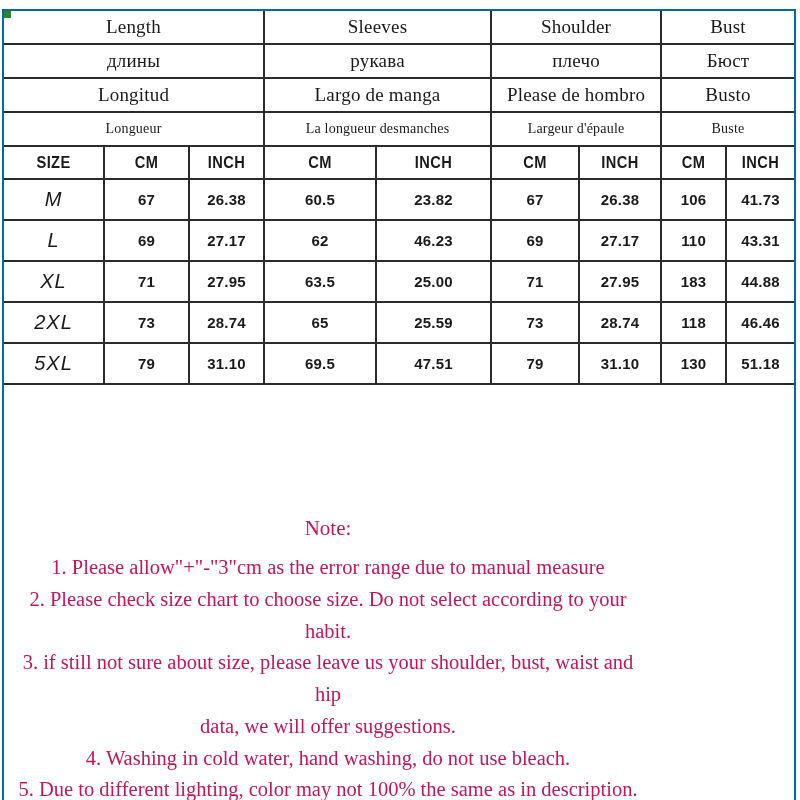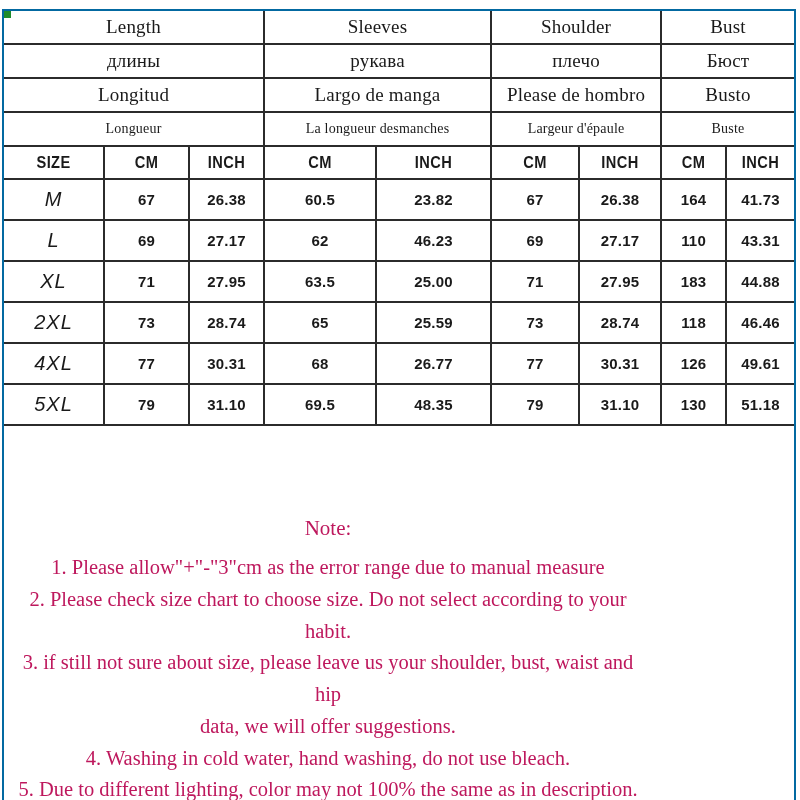--- a/index.html
+++ b/index.html
@@ -168,21 +168,21 @@
       </tr>
 
       <tr class="data-row">
         <td class="size-cell">M</td>
         <td>67</td>
         <td>26.38</td>
         <td>60.5</td>
         <td>23.82</td>
         <td>67</td>
         <td>26.38</td>
-        <td>164</td>
+        <td>106</td>
         <td>41.73</td>
       </tr>
       <tr class="data-row">
         <td class="size-cell">L</td>
         <td>69</td>
         <td>27.17</td>
         <td>62</td>
         <td>46.23</td>
         <td>69</td>
         <td>27.17</td>
@@ -205,36 +205,25 @@
         <td>73</td>
         <td>28.74</td>
         <td>65</td>
         <td>25.59</td>
         <td>73</td>
         <td>28.74</td>
         <td>118</td>
         <td>46.46</td>
       </tr>
       <tr class="data-row">
-        <td class="size-cell">4XL</td>
-        <td>77</td>
-        <td>30.31</td>
-        <td>68</td>
-        <td>26.77</td>
-        <td>77</td>
-        <td>30.31</td>
-        <td>126</td>
-        <td>49.61</td>
-      </tr>
-      <tr class="data-row">
         <td class="size-cell">5XL</td>
         <td>79</td>
         <td>31.10</td>
         <td>69.5</td>
-        <td>48.35</td>
+        <td>47.51</td>
         <td>79</td>
         <td>31.10</td>
         <td>130</td>
         <td>51.18</td>
       </tr>
     </tbody>
   </table>
 
   <div class="note-block">
     <div class="note-title">Note:</div>

